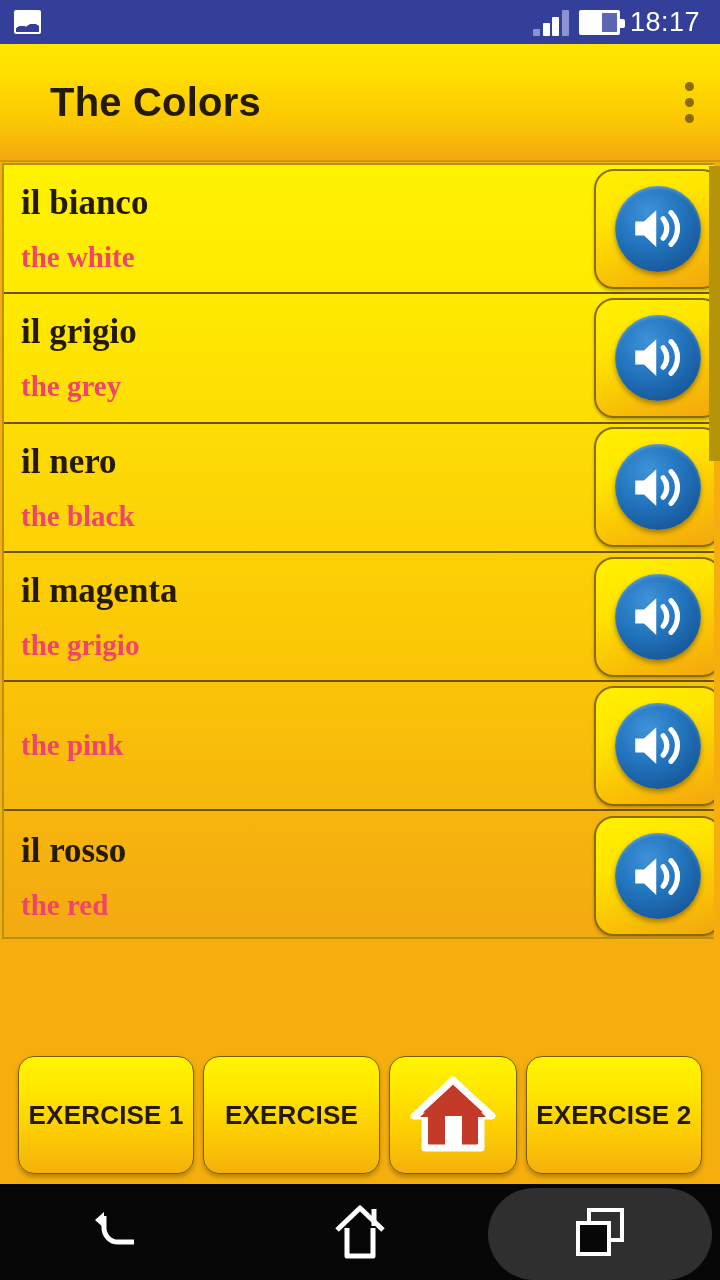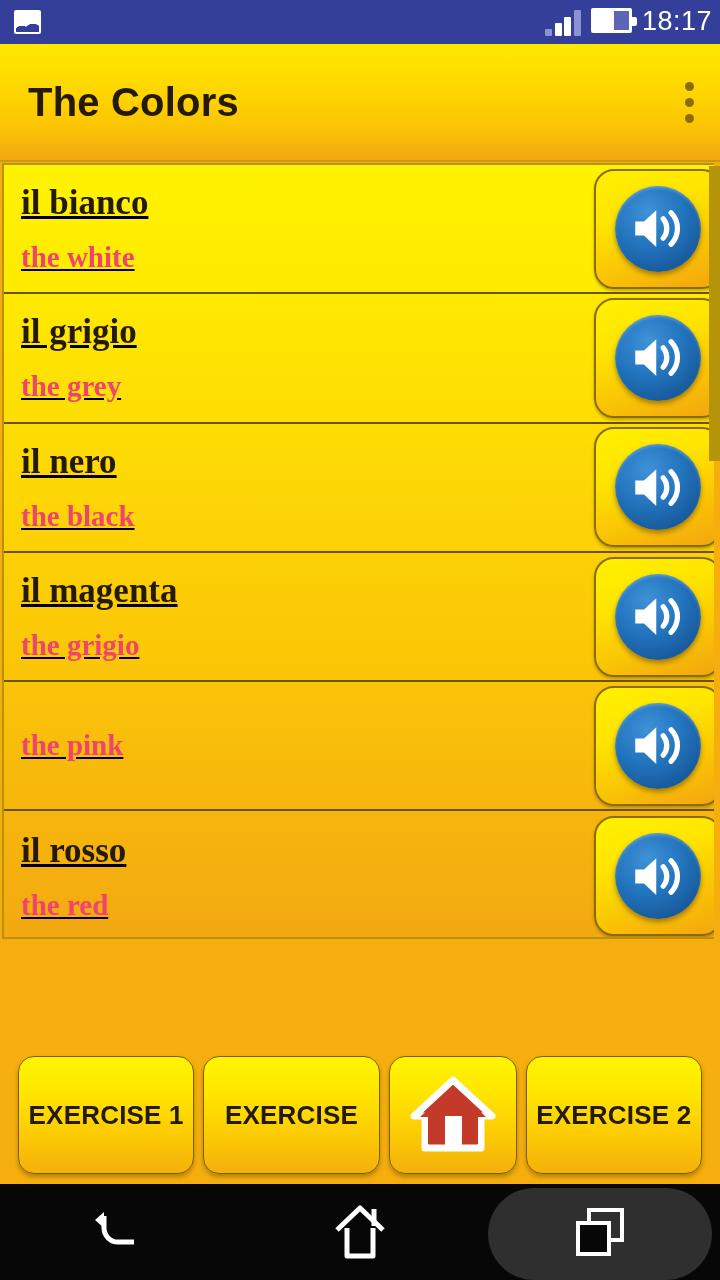--- a/index.html
+++ b/index.html
@@ -33,22 +33,22 @@
   }
   .photo-icon::after {
     content: "";
     position: absolute; left: 2px; bottom: 2px;
     width: 23px; height: 11px;
     background:
       radial-gradient(circle at 6px 13px, #343F99 8px, transparent 8.5px),
       radial-gradient(circle at 17px 12px, #343F99 9px, transparent 9.5px);
   }
   #status-right {
-    margin-left: auto; display: flex; align-items: flex-start;
-    padding-right: 8px; gap: 10px;
+    margin-left: auto; display: flex; align-items: center;
+    padding-right: 20px; gap: 10px;
   }
   .signal-icon { display: flex; align-items: flex-end; gap: 2.5px; height: 28px; }
   .signal-icon i { display: block; width: 7px; border-radius: 1px; background: #fff; }
   .signal-icon i.b1 { height: 7px;  background:#8b94d0; }
   .signal-icon i.b2 { height: 13px; }
   .signal-icon i.b3 { height: 19px; }
   .signal-icon i.b4 { height: 26px; background:#8b94d0; }
   .battery-icon {
     position: relative; width: 41px; height: 25px;
     border: 3px solid #fff; border-radius: 2px; background: #5d66b5;
@@ -68,21 +68,21 @@
 
   
   #app-bar {
     position: absolute; left: 0; top: 44px;
     width: 720px; height: 118px;
     background: linear-gradient(180deg, #FFE800 0%, #FFDD00 28%, #FBC503 70%, #F3A810 100%);
     display: flex; align-items: center;
     border-bottom: 2px solid #c99a10;
   }
   #app-title {
-    padding-left: 28px;
+    padding-left: 50px;
     font-size: 40px; font-weight: 700; color: #241a05;
     letter-spacing: 0.2px;
   }
   #overflow-menu {
     margin-left: auto; padding-right: 26px;
     display: flex; flex-direction: column; gap: 7px; align-items: center;
     cursor: pointer;
   }
   #overflow-menu span {
     width: 9px; height: 9px; border-radius: 50%;
@@ -97,21 +97,21 @@
     border-right: none;
     background: linear-gradient(180deg, #FFF300 0%, #FFEA00 16%, #FDD805 40%,
                                         #FBC806 62%, #F7B70C 82%, #F3A911 100%);
     overflow: hidden;
   }
   .word-row {
     position: relative;
     height: 129.3px;
     border-bottom: 2px solid #6b5200;
     padding-left: 17px;
-    display: flex; flex-direction: column; justify-content: center; text-decoration: underline;
+    display: flex; flex-direction: column; justify-content: center;
   }
   .word-row:last-child { border-bottom: none; }
   .word-foreign {
     font-family: "Liberation Serif", serif;
     font-weight: 700; font-size: 35px; color: #241a05;
     line-height: 1; margin-bottom: 23px;
   }
   .word-native {
     font-family: "Liberation Serif", serif;
     font-weight: 700; font-size: 29px; color: #EF4470;

